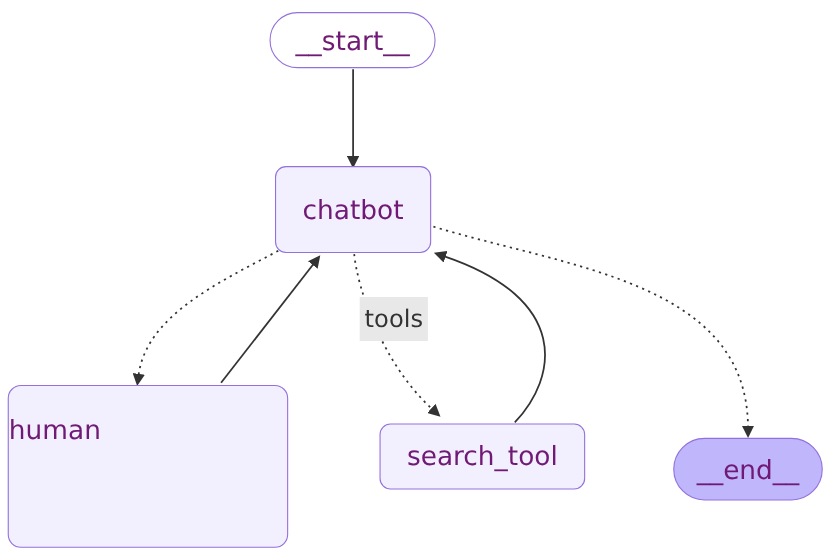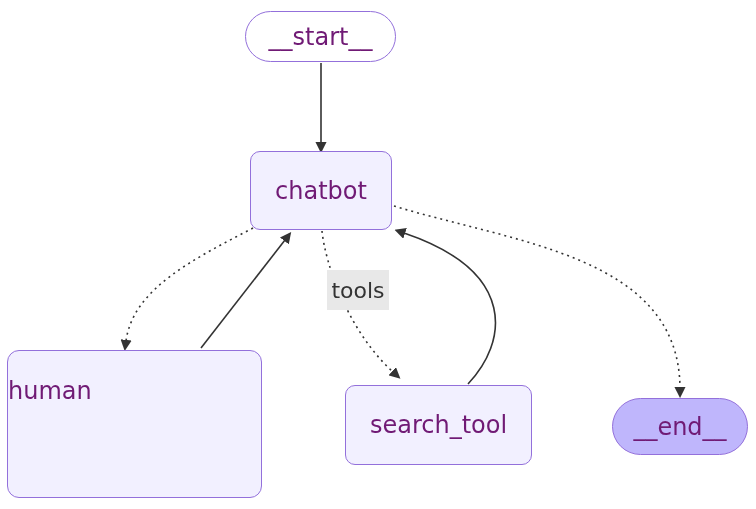--- a/index.html
+++ b/index.html
@@ -46,21 +46,21 @@
     background: #ffffff;
   }
   .node.stadium.end {
     background: #bfb6fc;
   }
   .node.rect {
     border-radius: 10px;
   }
   #node-start  { left: 245px; top: 11px;  width: 151px; height: 51px; }
   #node-chatbot{ left: 250px; top: 151px; width: 142px; height: 79px; }
-  #node-search { left: 345px; top: 385px; width: 187px; height: 80px; }
+  #node-search { left: 345px; top: 385px; width: 187px; height: 60px; }
   #node-end    { left: 612px; top: 398px; width: 136px; height: 57px; border-radius: 29px; text-align: center; }
 
   #node-human {
     left: 7px; top: 350px; width: 255px; height: 148px;
     border-radius: 12px;
     flex-direction: row;
     align-items: stretch;
     justify-content: flex-start;
     padding: 0;
   }

